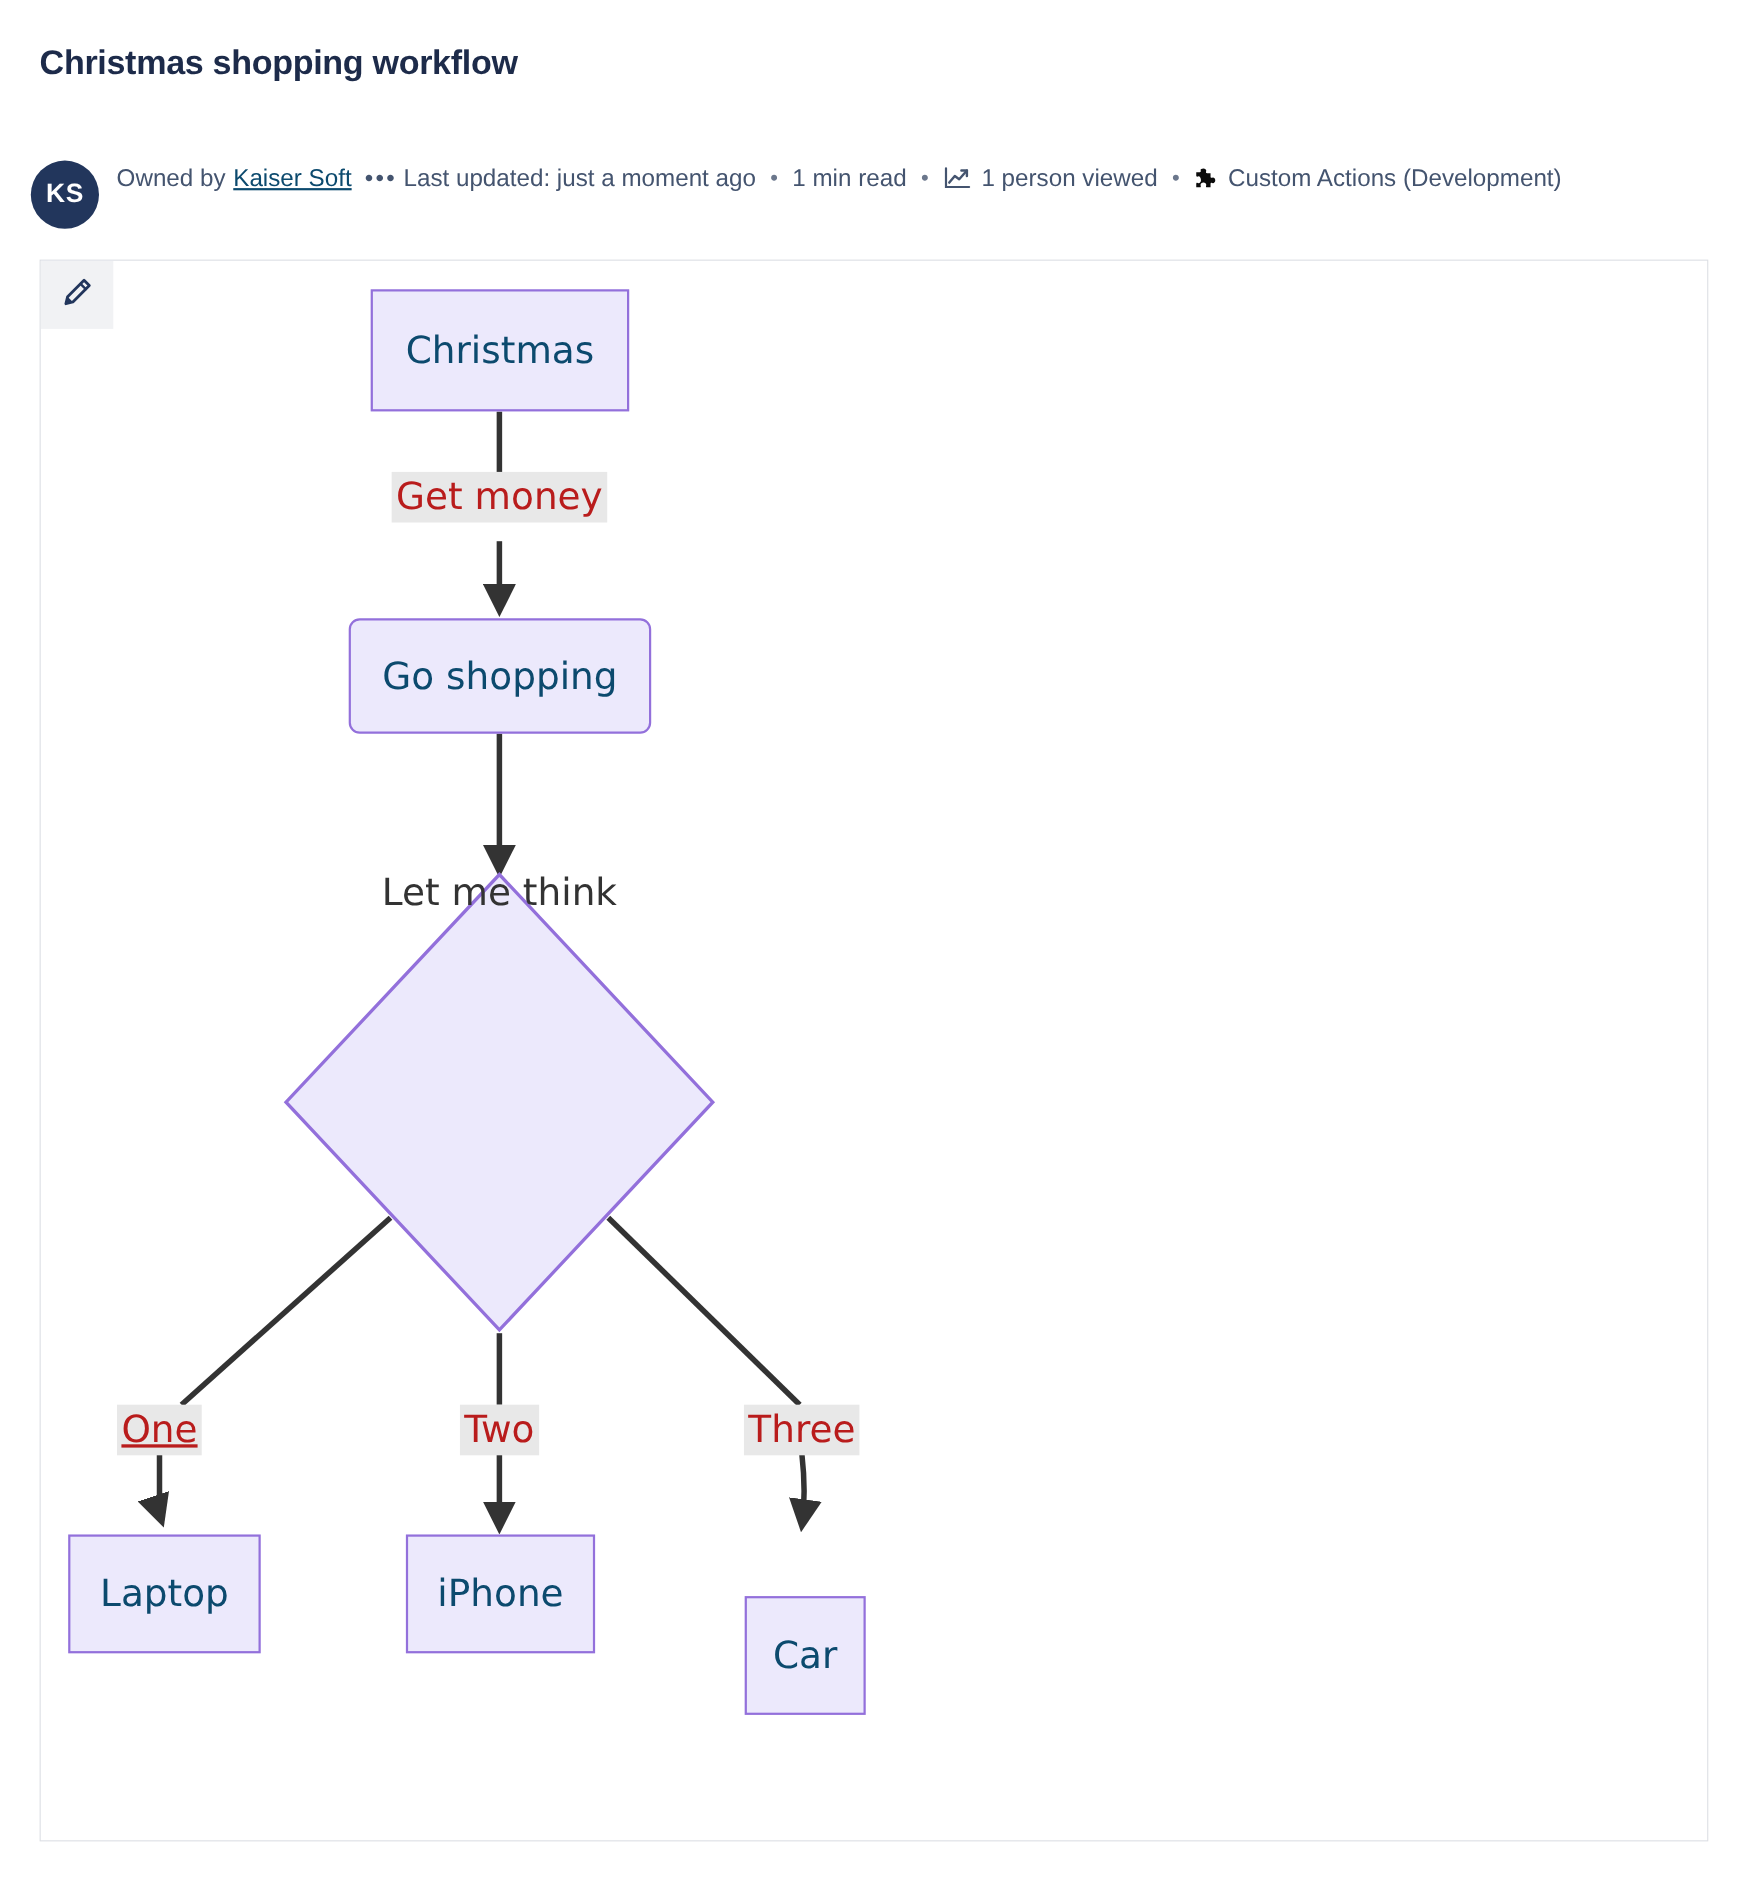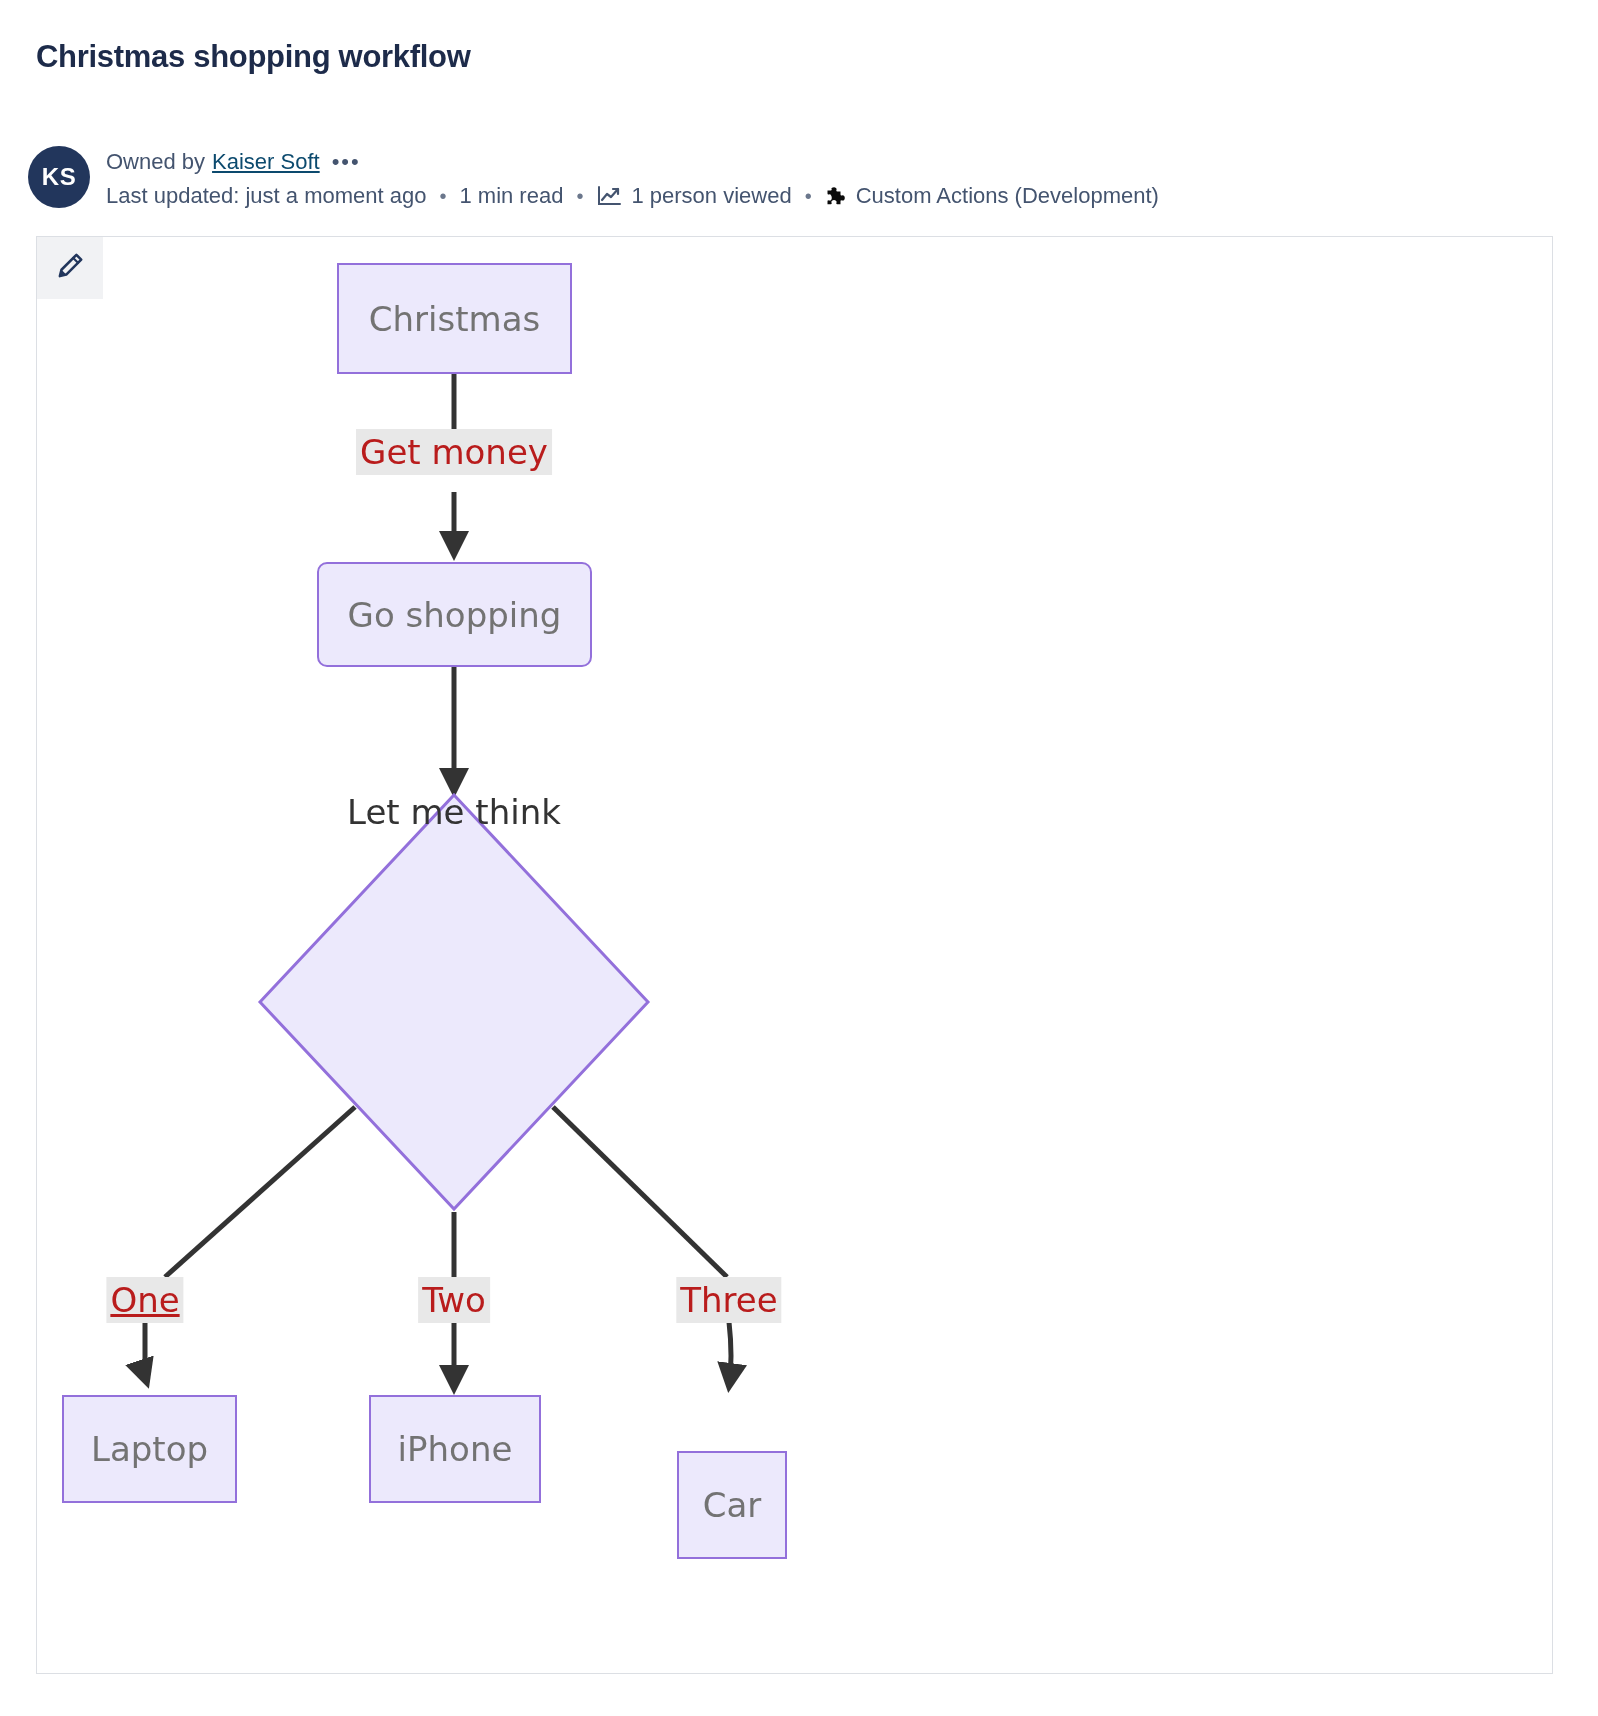--- a/index.html
+++ b/index.html
@@ -47,21 +47,21 @@
     display: flex;
     align-items: center;
     justify-content: center;
     font-size: 24px;
     font-weight: 600;
     flex: 0 0 auto;
     letter-spacing: 0.5px;
   }
   .byline-text {
     display: flex;
-    flex-direction: column;
+    flex-direction: row;
     gap: 6px;
     padding-top: 2px;
   }
   .byline-row {
     display: flex;
     align-items: center;
     font-size: 22px;
     line-height: 28px;
     color: #44546f;
     white-space: nowrap;
@@ -132,21 +132,21 @@
 
   
   .node {
     position: absolute;
     background: #ece9fc;
     border: 2px solid #9370db;
     box-sizing: border-box;
     display: flex;
     align-items: center;
     justify-content: center;
-    color: #737373;
+    color: #0c4a6e;
     font-size: 34px;
     font-family: "DejaVu Sans", sans-serif;
     white-space: nowrap;
   }
   .node.rounded { border-radius: 10px; }
 
   .diamond-wrap {
     position: absolute;
     display: flex;
     align-items: flex-start;

